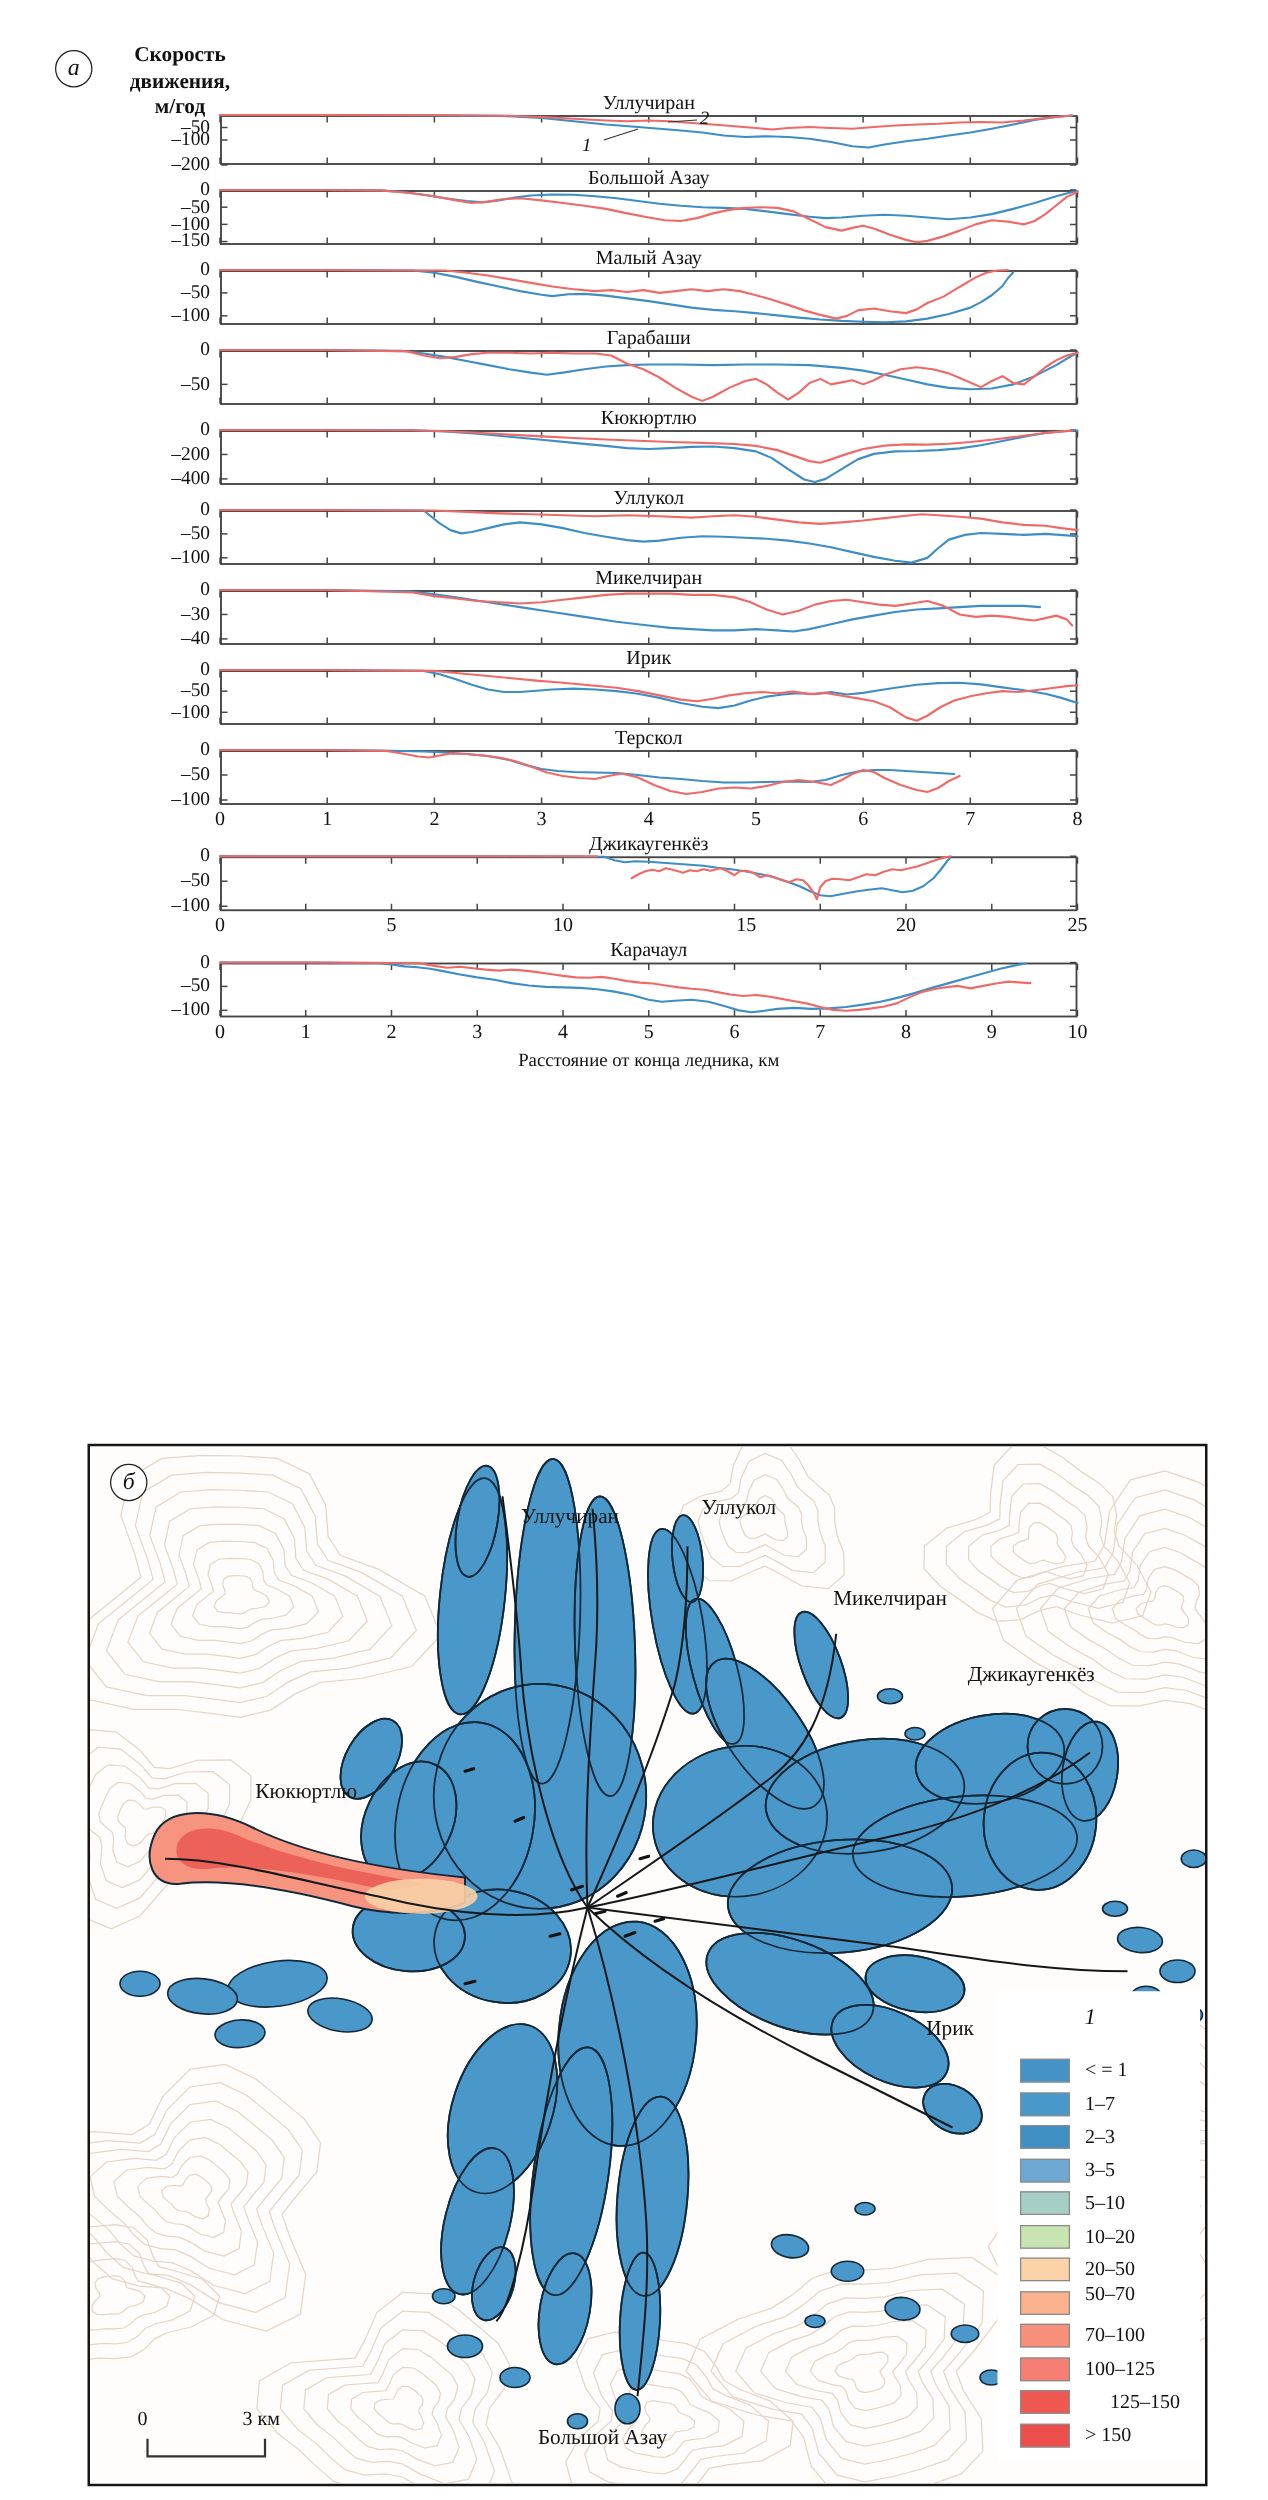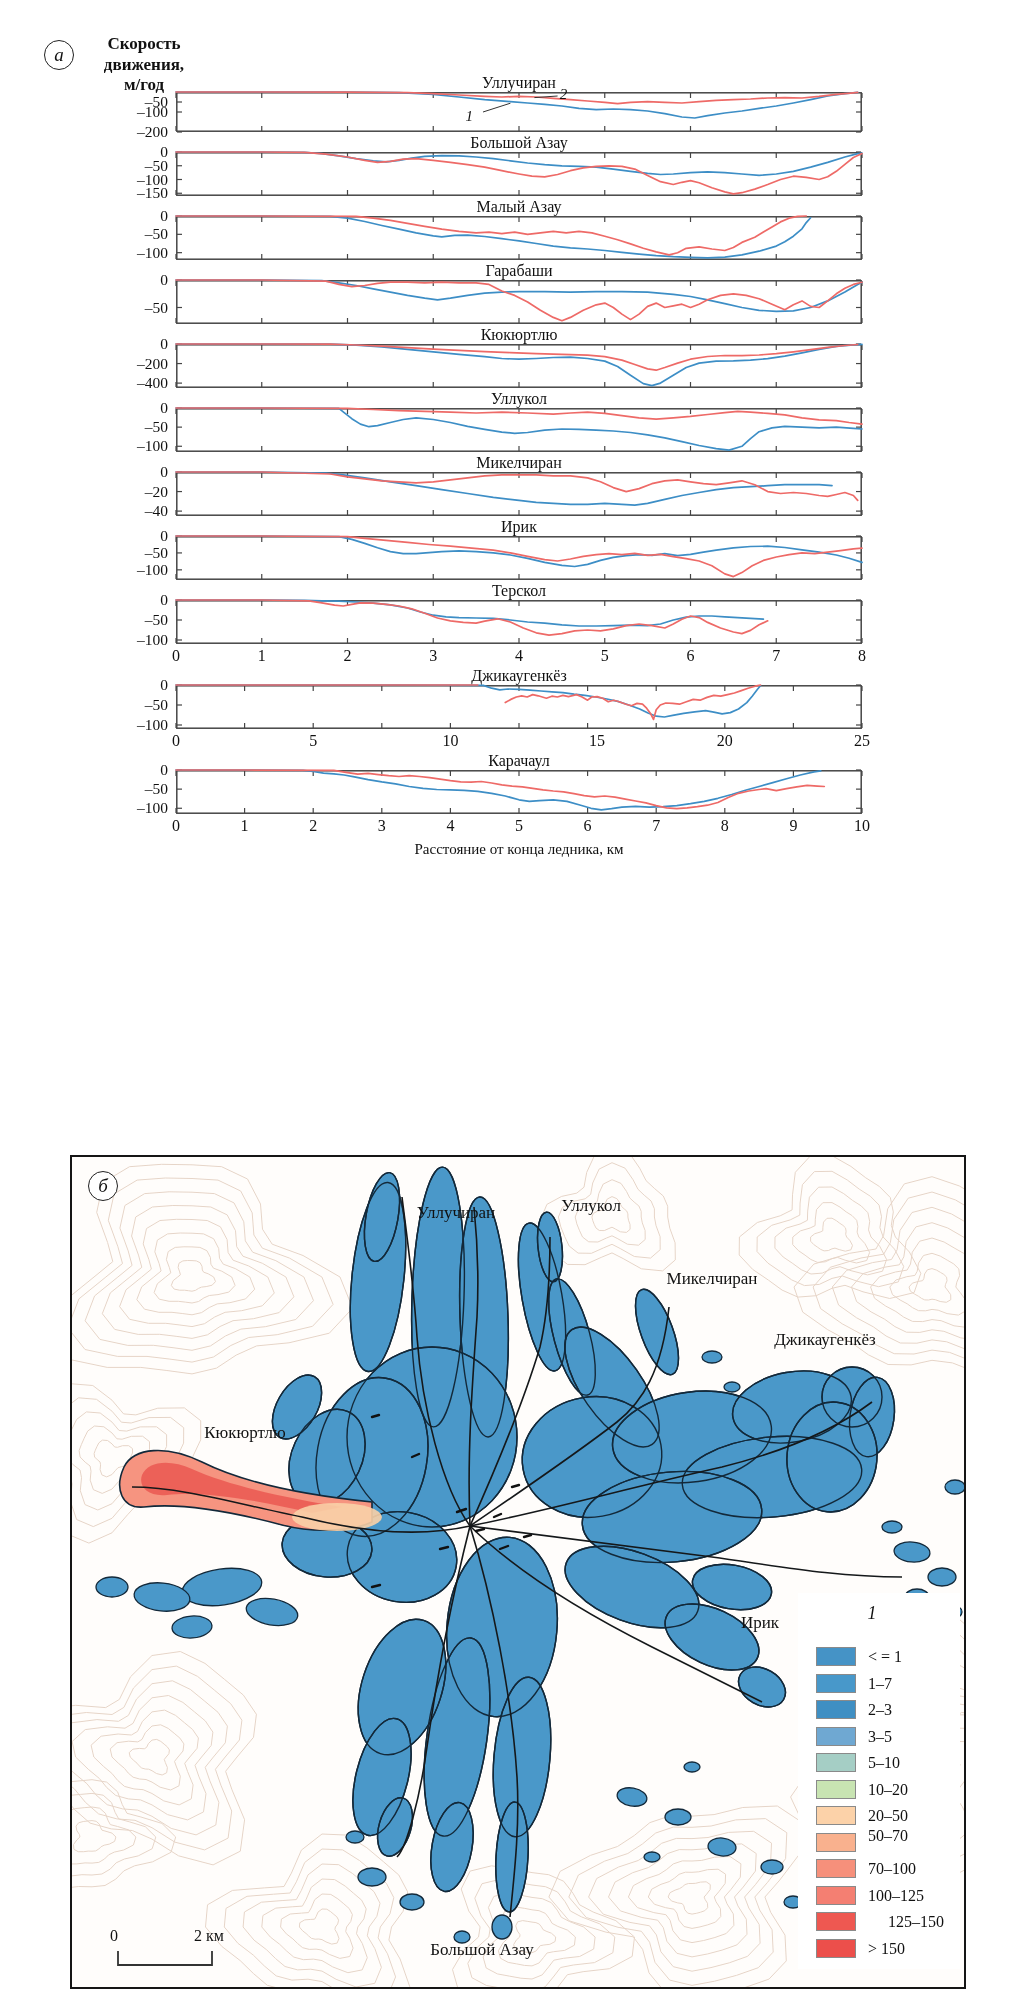--- a/index.html
+++ b/index.html
@@ -228,21 +228,21 @@
       <line x1="685" y1="0" x2="680" y2="0" stroke="#454545" stroke-width="1.2"></line>
       <line x1="1" y1="19.130434782608695" x2="6" y2="19.130434782608695" stroke="#454545" stroke-width="1.2"></line>
       <line x1="685" y1="19.130434782608695" x2="680" y2="19.130434782608695" stroke="#454545" stroke-width="1.2"></line>
       <line x1="1" y1="38.26086956521739" x2="6" y2="38.26086956521739" stroke="#454545" stroke-width="1.2"></line>
       <line x1="685" y1="38.26086956521739" x2="680" y2="38.26086956521739" stroke="#454545" stroke-width="1.2"></line>
       <polyline points="0.0,0.0 85.8,0.0 162.9,0.4 167.2,3.8 175.8,10.7 184.4,16.1 192.9,18.7 201.5,17.6 214.4,14.5 227.2,11.5 240.1,9.9 257.3,11.5 274.4,14.5 291.6,18.4 308.7,21.4 325.8,24.1 338.7,25.3 351.6,24.5 368.7,22.2 385.9,21.0 403.0,21.4 420.2,22.2 437.3,23.0 454.5,24.5 471.6,26.8 488.8,29.8 505.9,33.7 523.1,37.5 540.2,40.6 553.1,42.1 565.9,38.3 574.5,30.6 583.1,23.7 596.0,19.9 608.8,18.4 626.0,19.1 643.1,19.9 660.3,19.1 677.4,20.3 686.0,21.0" fill="none" stroke="#3d8ec6" stroke-width="1.7" stroke-linejoin="round" stroke-linecap="round"></polyline>
       <polyline points="0.0,0.0 85.8,0.0 171.5,0.4 197.2,1.5 223.0,2.7 248.7,3.4 274.4,4.2 300.1,5.0 325.8,4.2 351.6,5.0 377.3,6.1 394.4,5.0 411.6,4.2 428.8,5.4 445.9,7.7 463.1,9.9 480.2,11.1 497.3,9.9 514.5,8.4 531.6,6.5 548.8,4.6 561.7,3.4 574.5,4.2 591.7,5.4 608.8,6.9 626.0,9.9 643.1,11.9 660.3,12.6 673.1,14.5 686.0,16.1" fill="none" stroke="#ee6a67" stroke-width="1.7" stroke-linejoin="round" stroke-linecap="round"></polyline>
     </svg>
     <div class="ct" style="left: 176px; top: 454px; width: 686px;">Микелчиран</div>
     <div class="ytl" style="left: 106px; top: 463px;">0</div>
-    <div class="ytl" style="left: 106px; top: 482.556px;">–20</div>
+    <div class="ytl" style="left: 106px; top: 482.556px;">–30</div>
     <div class="ytl" style="left: 106px; top: 502.111px;">–40</div>
     <svg width="686" height="44" style="position:absolute;left:176px;top:472px;overflow:visible">
       <rect x="0.8" y="0.8" width="684.4" height="42.4" fill="none" stroke="#454545" stroke-width="1.5"></rect>
       <line x1="0" y1="1" x2="0" y2="6" stroke="#454545" stroke-width="1.2"></line>
       <line x1="0" y1="43" x2="0" y2="38" stroke="#454545" stroke-width="1.2"></line>
       <line x1="85.75" y1="1" x2="85.75" y2="6" stroke="#454545" stroke-width="1.2"></line>
       <line x1="85.75" y1="43" x2="85.75" y2="38" stroke="#454545" stroke-width="1.2"></line>
       <line x1="171.5" y1="1" x2="171.5" y2="6" stroke="#454545" stroke-width="1.2"></line>
       <line x1="171.5" y1="43" x2="171.5" y2="38" stroke="#454545" stroke-width="1.2"></line>
       <line x1="257.25" y1="1" x2="257.25" y2="6" stroke="#454545" stroke-width="1.2"></line>
@@ -704,14 +704,14 @@
       <div class="lg-sw" style="top: 702px; background: rgb(246, 144, 123);"></div>
       <div class="lg-lb" style="top: 702px;">70–100</div>
       <div class="lg-sw" style="top: 728.5px; background: rgb(244, 127, 114);"></div>
       <div class="lg-lb" style="top: 728.5px; text-align: right;">100–125</div>
       <div class="lg-sw" style="top: 755px; background: rgb(238, 88, 81);"></div>
       <div class="lg-lb" style="top: 755px; margin-left: 20px;">125–150</div>
       <div class="lg-sw" style="top: 781.5px; background: rgb(236, 79, 75);"></div>
       <div class="lg-lb" style="top: 781.5px;">&gt; 150</div>
     </div>
   <span class="sb-lb" style="left:38px;top:770px;">0</span>
-  <span class="sb-lb" style="left:122px;top:770px;">2 км</span>
+  <span class="sb-lb" style="left:122px;top:770px;">3 км</span>
 </div>
 
 </body></html>

